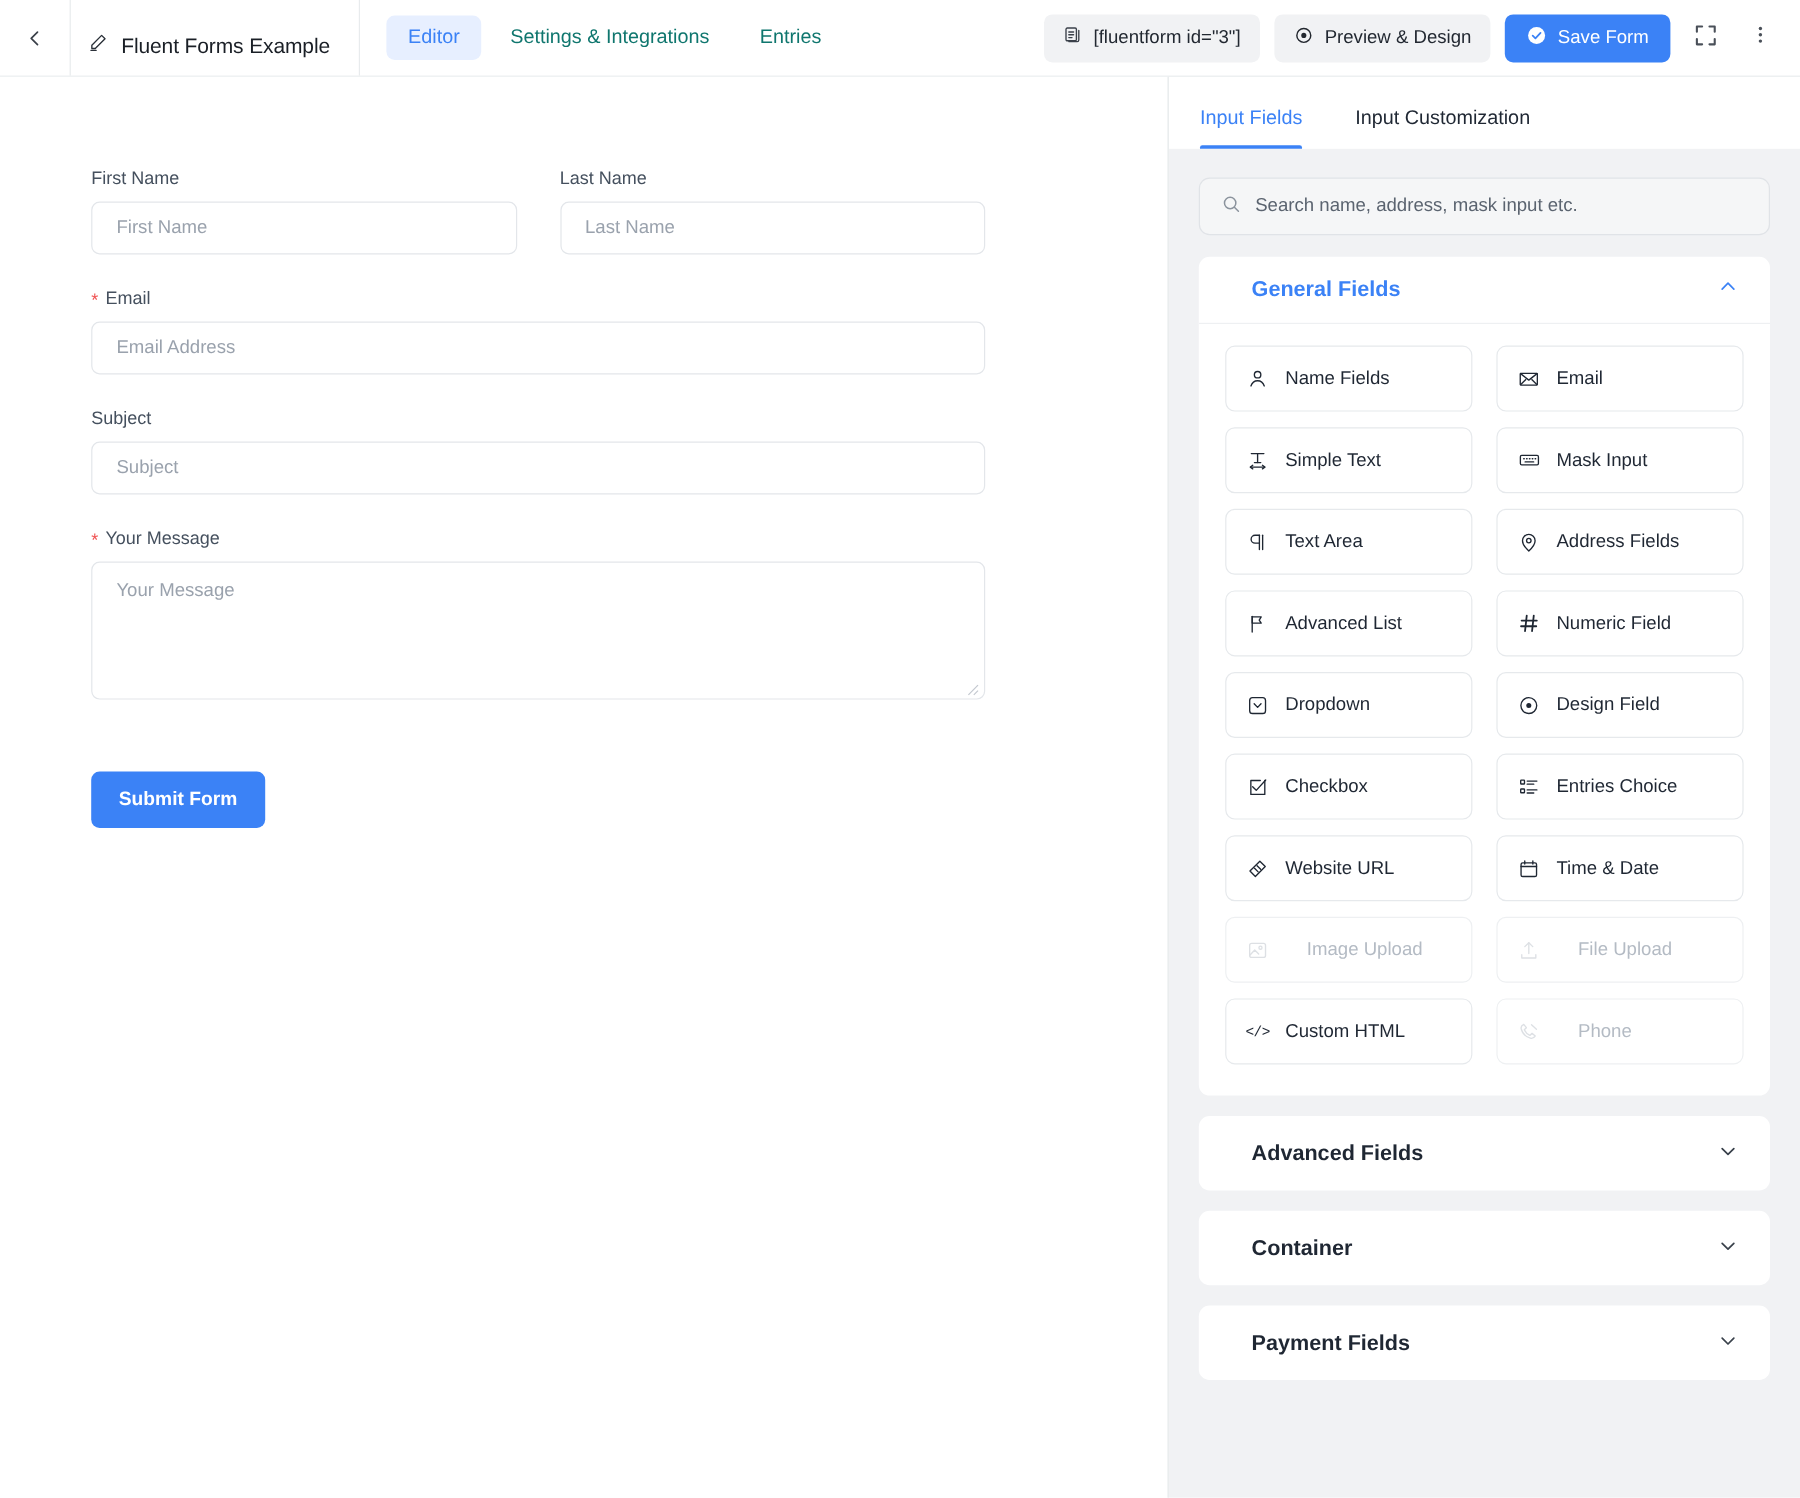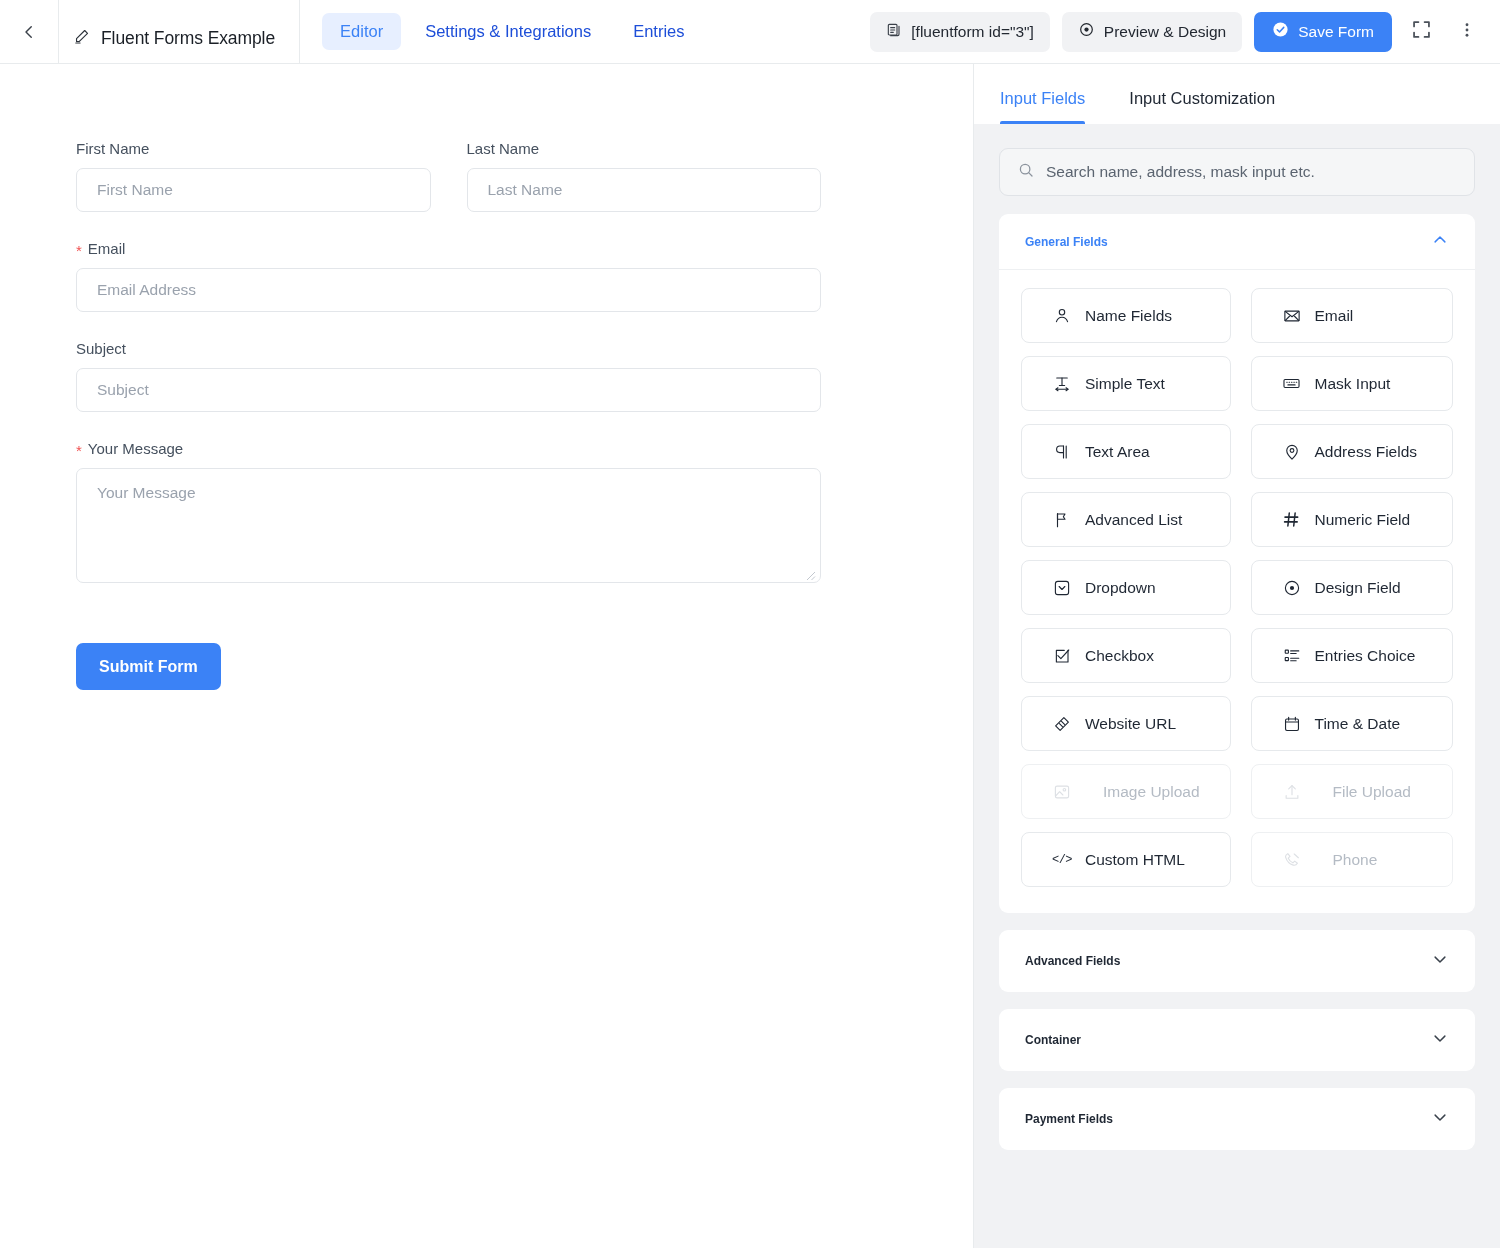--- a/index.html
+++ b/index.html
@@ -33,21 +33,21 @@
     border-right: 1px solid #e8ebed;
   }
   .title-text {
     font-size: 17.5px; color: #1a1f26; letter-spacing: -0.1px;
   }
   .nav-tabs {
     display: flex; align-items: center; gap: 6px;
     margin-left: 22px;
   }
   .nav-tab {
-    font-size: 16.5px; color: #1d4ed8;
+    font-size: 16.5px; color: #0f766e;
     padding: 9px 18px; border-radius: 7px;
     cursor: pointer; white-space: nowrap;
   }
   .nav-tab.active { color: #3b82f6; background: #e7efff; font-weight: 500; }
 
   .topbar-right {
     margin-left: auto; display: flex; align-items: center;
     gap: 12px; padding-right: 16px;
   }
   .chip {
@@ -144,32 +144,32 @@
 
   .panel {
     margin-top: 18px; background: #fff; border-radius: 9px;
     overflow: hidden;
   }
   .panel-head {
     height: 55px; display: flex; align-items: center;
     justify-content: space-between; padding: 0 26px;
     cursor: pointer;
   }
-  .panel-head .ph-title { font-size: 12px; font-weight: 600; color: #1f2733; }
+  .panel-head .ph-title { font-size: 18px; font-weight: 600; color: #1f2733; margin-left: 18px; }
   .panel-head.open .ph-title { color: #3b82f6; }
   .panel-body {
     border-top: 1px solid #eef0f2;
     padding: 18px 22px 26px 22px;
     display: grid; grid-template-columns: 1fr 1fr;
     gap: 13px 20px;
   }
   .fbtn {
     height: 55px; border: 1px solid #e6e9ec; border-radius: 8px;
     background: #fff; display: flex; align-items: center;
-    gap: 13px; padding: 0 30px; cursor: pointer;
+    gap: 13px; padding: 0 16px; cursor: pointer;
   }
   .fbtn .fb-label { font-size: 15.5px; color: #1f2733; white-space: nowrap; }
   .fbtn.disabled { border-color: #eef0f2; cursor: not-allowed; }
   .fbtn.disabled .fb-label { color: #b4bbc4; margin-left: 18px; }
   .fbtn.disabled .fb-icon { opacity: 0.45; }
   .fb-icon { width: 20px; display: flex; align-items: center; justify-content: center; flex: 0 0 20px; }
   .fb-icon svg { display: block; }
   .fb-icon .codeglyph { font-family: "Liberation Mono", monospace; font-size: 12px; color: #1f2733; letter-spacing: -0.5px; }
 
   .panel.collapsed { margin-top: 17px; }

